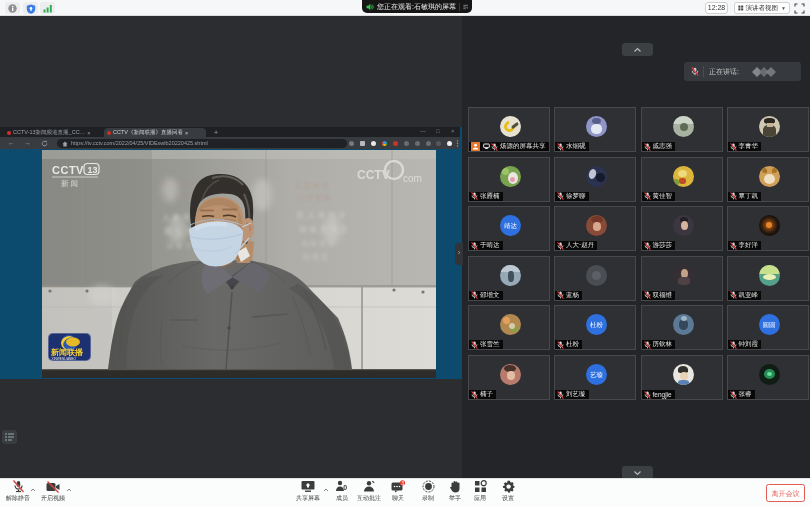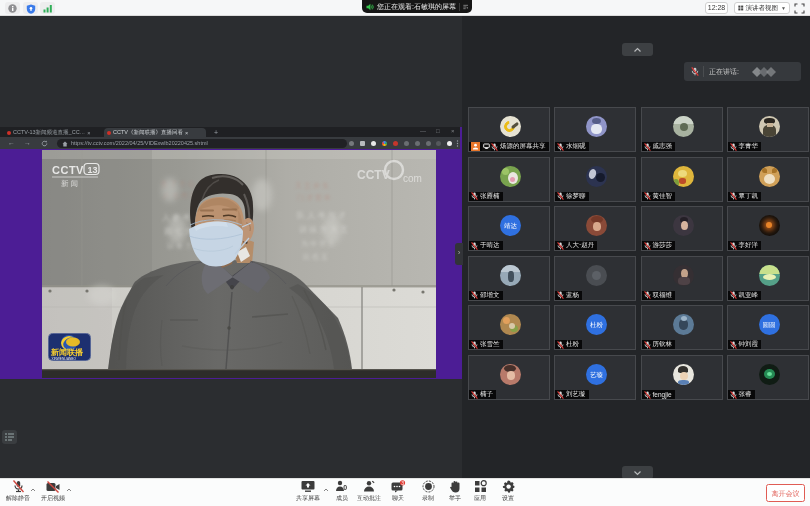--- a/index.html
+++ b/index.html
@@ -4,21 +4,21 @@
 * {margin:0;padding:0;box-sizing:border-box}
 html,body {width:810px;height:506px;overflow:hidden;background:#2b2d30;font-family:"Liberation Sans",sans-serif;position:relative}
 .abs {position:absolute}
 
 #topbar {position:absolute;left:0;top:0;width:810px;height:16px;background:#f6f7f8;border-bottom:1px solid #dcdcdc}
 .tchip {position:absolute;top:2px;height:12px;background:#ededee;border-radius:3px}
 #pill {position:absolute;left:362px;top:0;width:110px;height:13px;background:#161616;border-radius:0 0 5px 5px;display:flex;align-items:center;color:#eee;font-size:7px;padding:0 4px;white-space:nowrap}
 #clock {position:absolute;left:705px;top:2px;width:23px;height:12px;background:#fff;border:1px solid #d0d0d0;border-radius:3px;font-size:7px;color:#333;text-align:center;line-height:10px}
 #viewbtn {position:absolute;left:734px;top:2px;width:56px;height:12px;background:#fff;border:1px solid #d0d0d0;border-radius:3px;font-size:6.5px;color:#333;display:flex;align-items:center;padding:0 3px;white-space:nowrap}
 
-#browser {position:absolute;left:0;top:127px;width:552px;height:252px;background:#4c1d95}
+#browser {position:absolute;left:0;top:127px;width:552px;height:252px;background:#0c4a6e}
 #tabbar {position:absolute;left:0;top:0;width:460px;height:10px;background:#1f2023}
 .tab {position:absolute;top:1px;height:9px;font-size:5.5px;color:#9aa0a6;display:flex;align-items:center;padding:0 3px;white-space:nowrap;overflow:hidden}
 .tab.active {background:#383b3f;border-radius:4px 4px 0 0;color:#cdd1d5}
 .fav {width:4px;height:4px;border-radius:50%;background:#d03028;margin-right:2px;flex:none}
 #urlbar {position:absolute;left:0;top:10px;width:460px;height:12px;background:#383b3f;display:flex;align-items:center}
 #urlfield {position:absolute;left:57px;top:2px;width:290px;height:8.5px;background:#202124;border-radius:5px;color:#9aa0a6;font-size:5.5px;line-height:8.5px;padding-left:14px;white-space:nowrap;overflow:hidden}
 .navbt {color:#9aa0a6;font-size:7px;position:absolute;top:1.5px}
 .exticon {position:absolute;top:3.5px;width:5px;height:5px;border-radius:50%}
 #vidwrap {position:absolute;left:42px;top:23px;width:394px;height:228px;background:#111}
 

